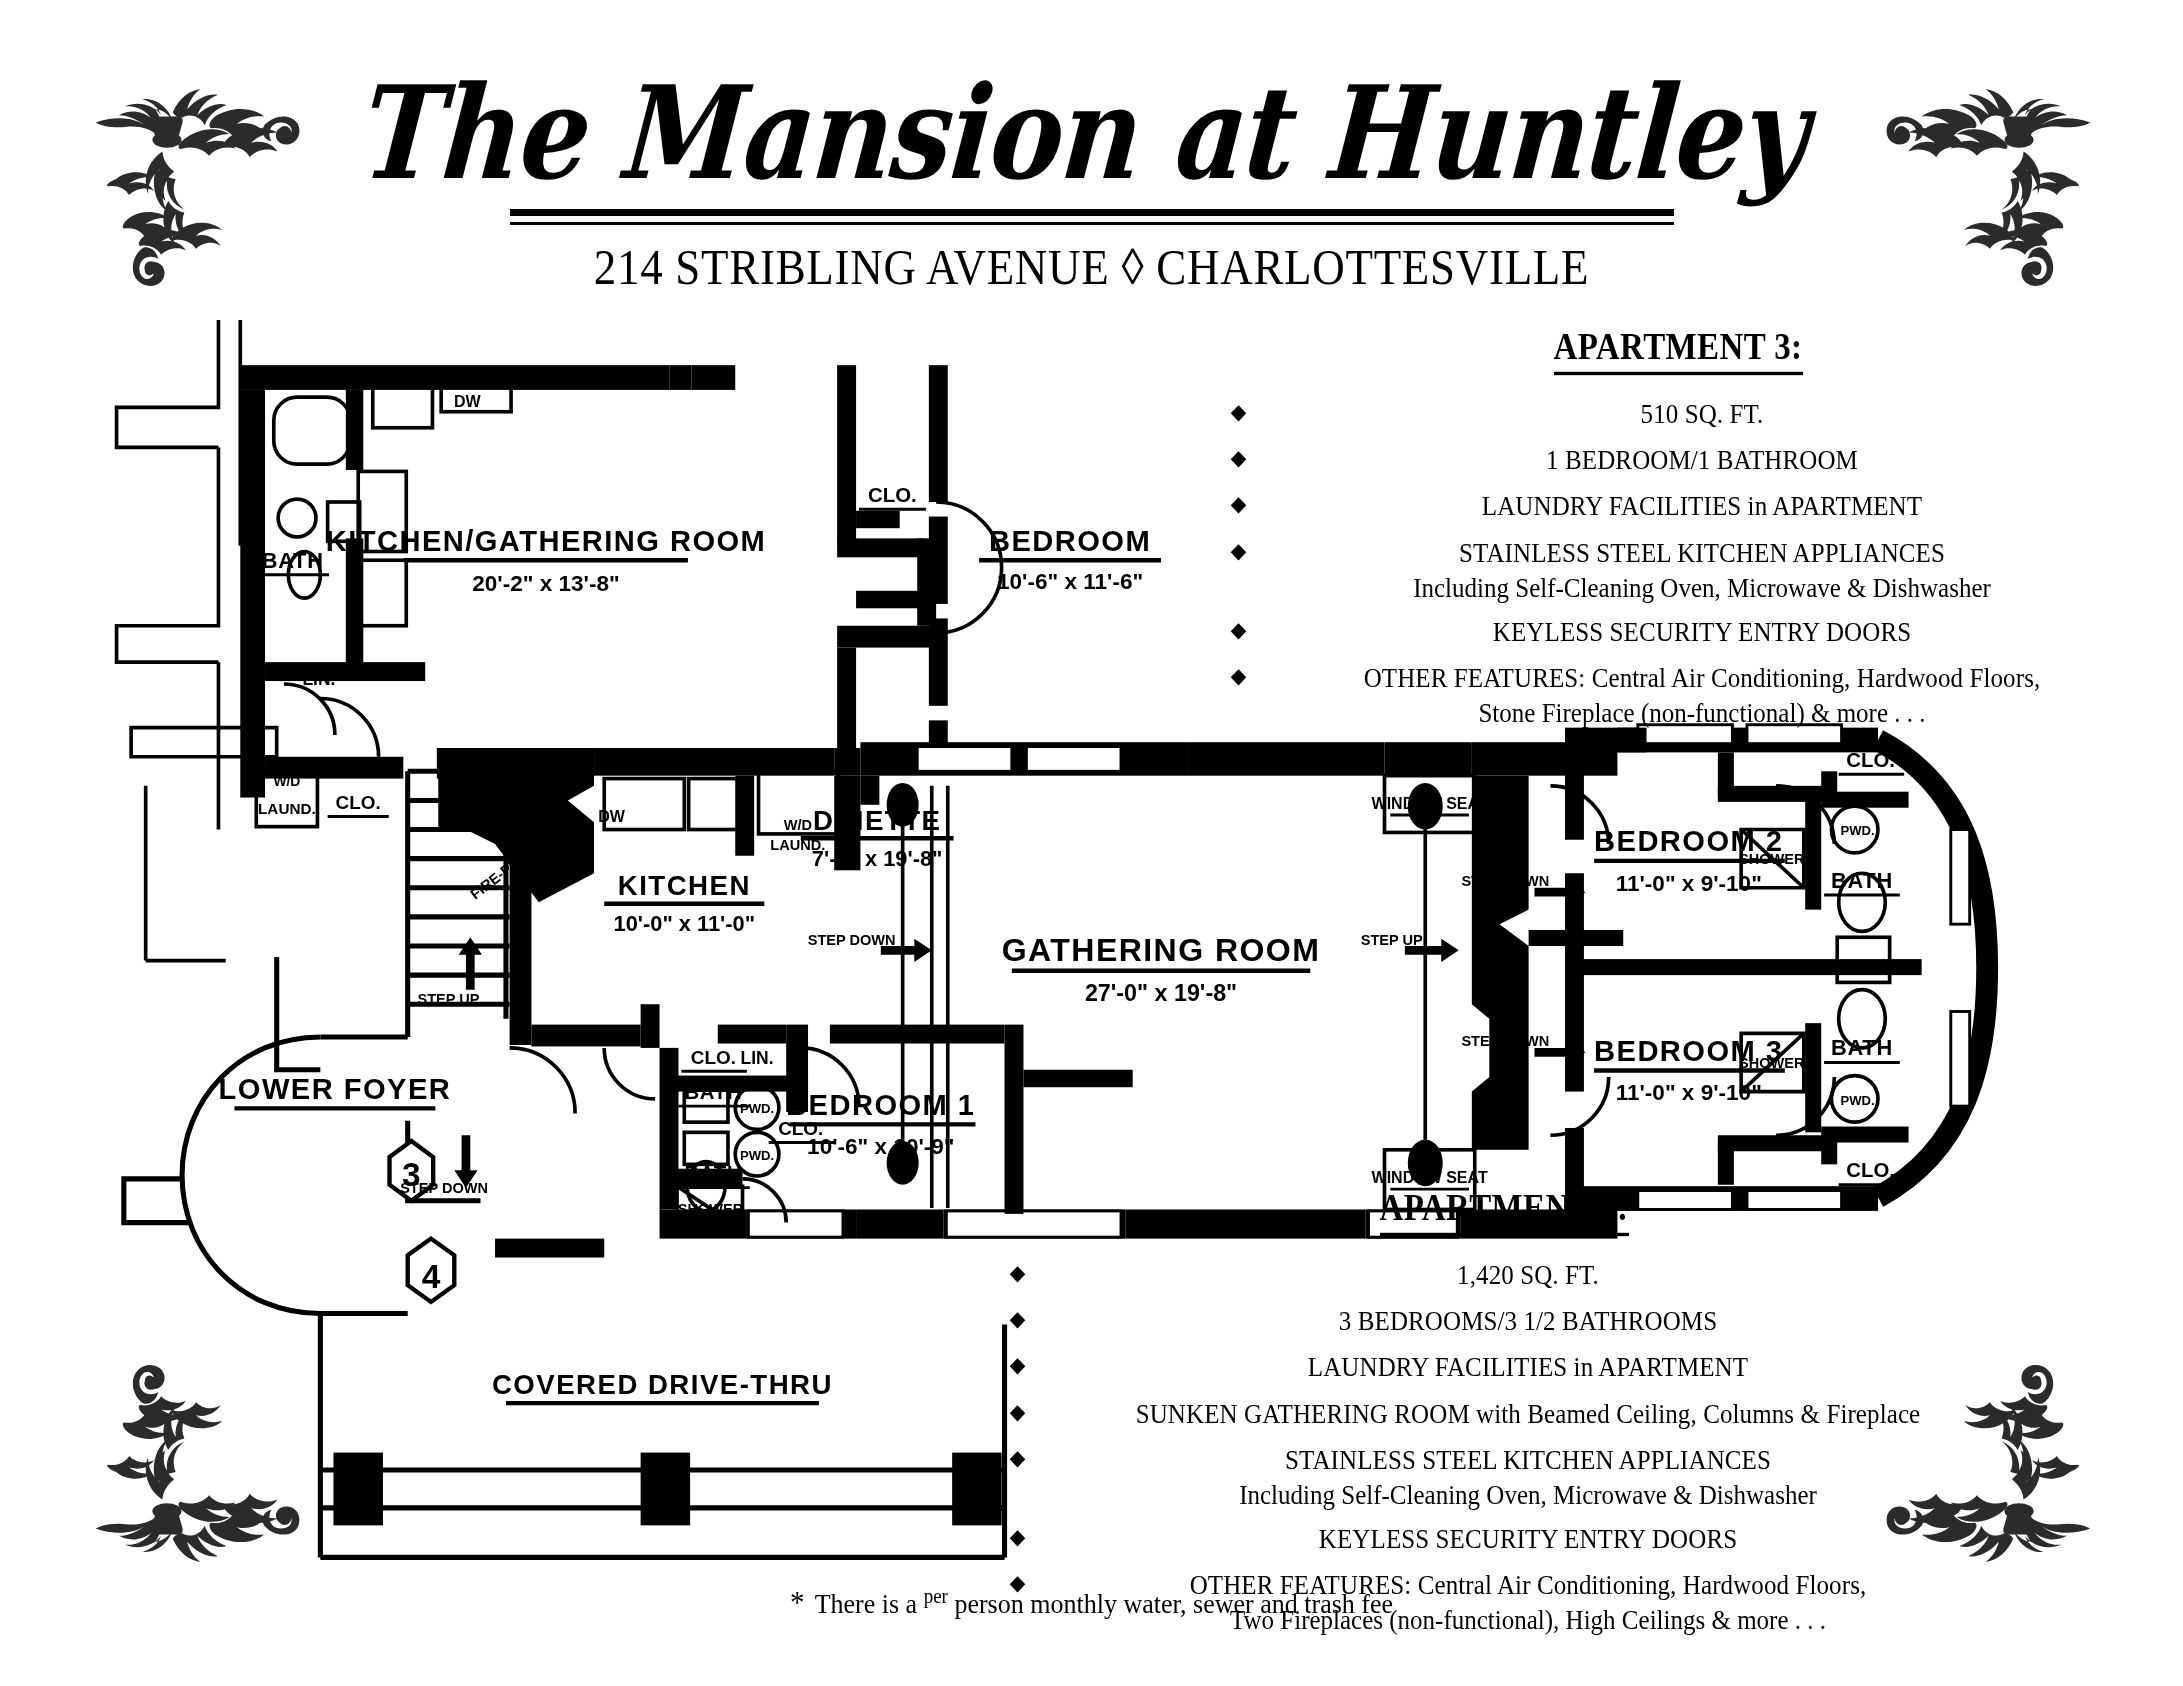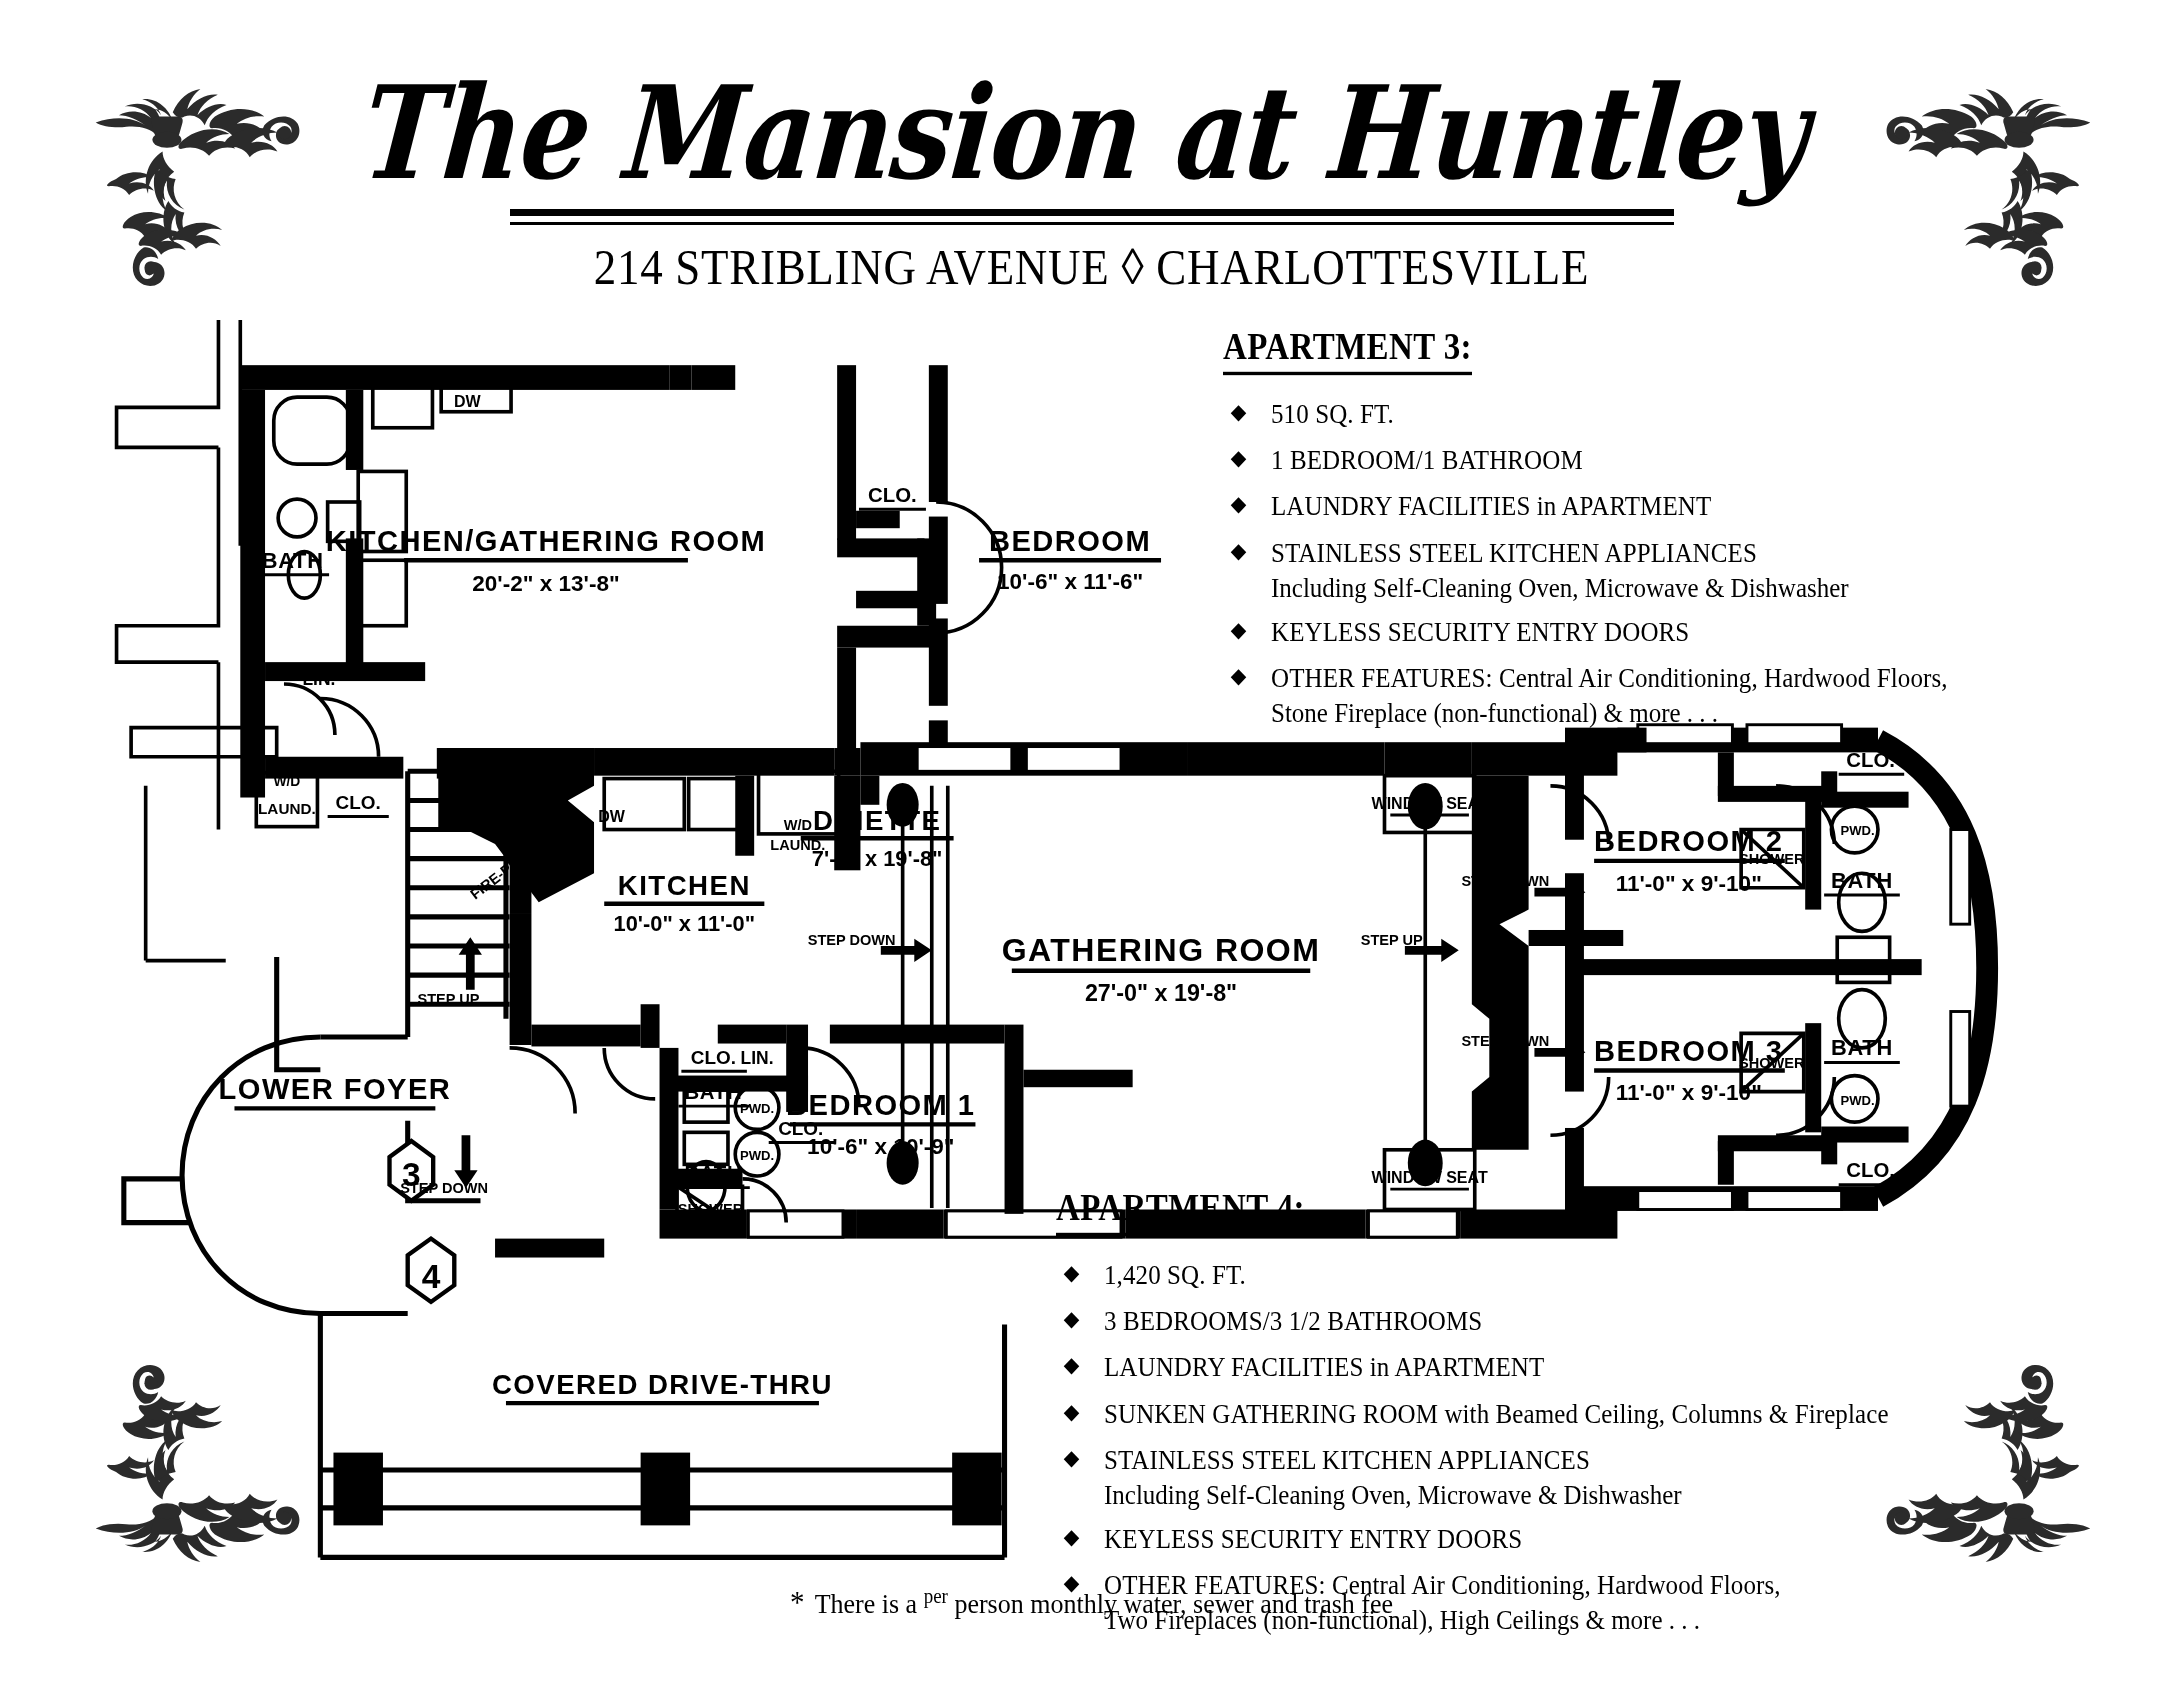--- a/index.html
+++ b/index.html
@@ -34,21 +34,21 @@
   .rule-thin{height:2.9px;background:#000;margin-top:6.5px;}
   .subtitle{
       font-family:"Liberation Serif",serif;
       font-size:45px;font-weight:400;letter-spacing:0.7px;
       margin-top:16px;
       transform:scaleY(1.12);
       display:inline-block;
   }
 
   
-  .spec{position:absolute;}
+  .spec{position:absolute;text-align:center;}
   .spec-head{
       font-family:"Liberation Serif",serif;
       font-weight:700;font-size:33px;letter-spacing:0.4px;
       display:inline-block;
       border-bottom:3.6px solid #000;
       padding-bottom:2.9px;
       transform:scaleY(1.12);transform-origin:left top;
   }
   .spec ul{list-style:none;margin:28px 0 0 0;padding:0;}
   .spec li{
@@ -60,21 +60,21 @@
   }
   .spec li .dia{
       position:absolute;left:10.2px;top:8.7px;
       width:11px;height:11px;background:#000;
       transform:rotate(45deg);
   }
   .spec li .main{font-weight:400;letter-spacing:0.1px;}
   .spec li .sub{display:block;margin-top:1.5px;letter-spacing:0;}
 
   #spec3{left:1223px;top:327px;width:910px;}
-  #spec4{left:1056px;top:1188px;width:1004px;}
+  #spec4{left:1002px;top:1188px;width:1004px;}
 
   
   #footnote{
       position:absolute;left:0;right:0;bottom:67px;
       text-align:center;font-size:26px;
       font-family:"Liberation Serif",serif;
       transform:scaleY(1.08);
   }
   #footnote .star{font-size:29px;vertical-align:top;margin-right:10.2px;}
   #footnote .per{font-size:19px;vertical-align:super;}

